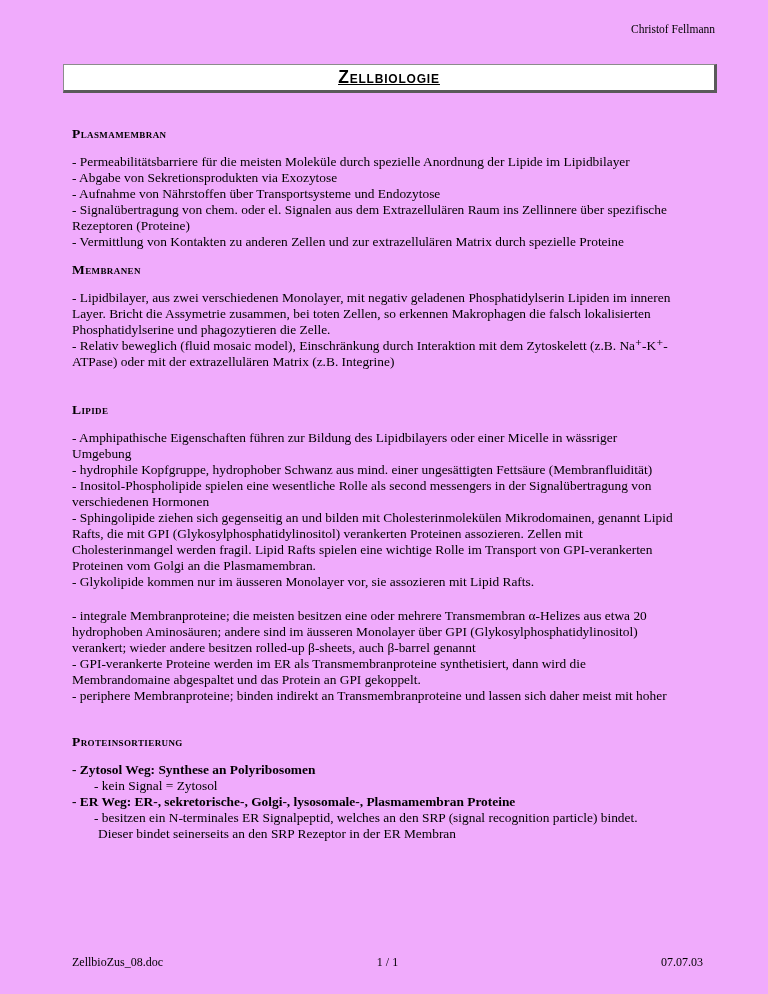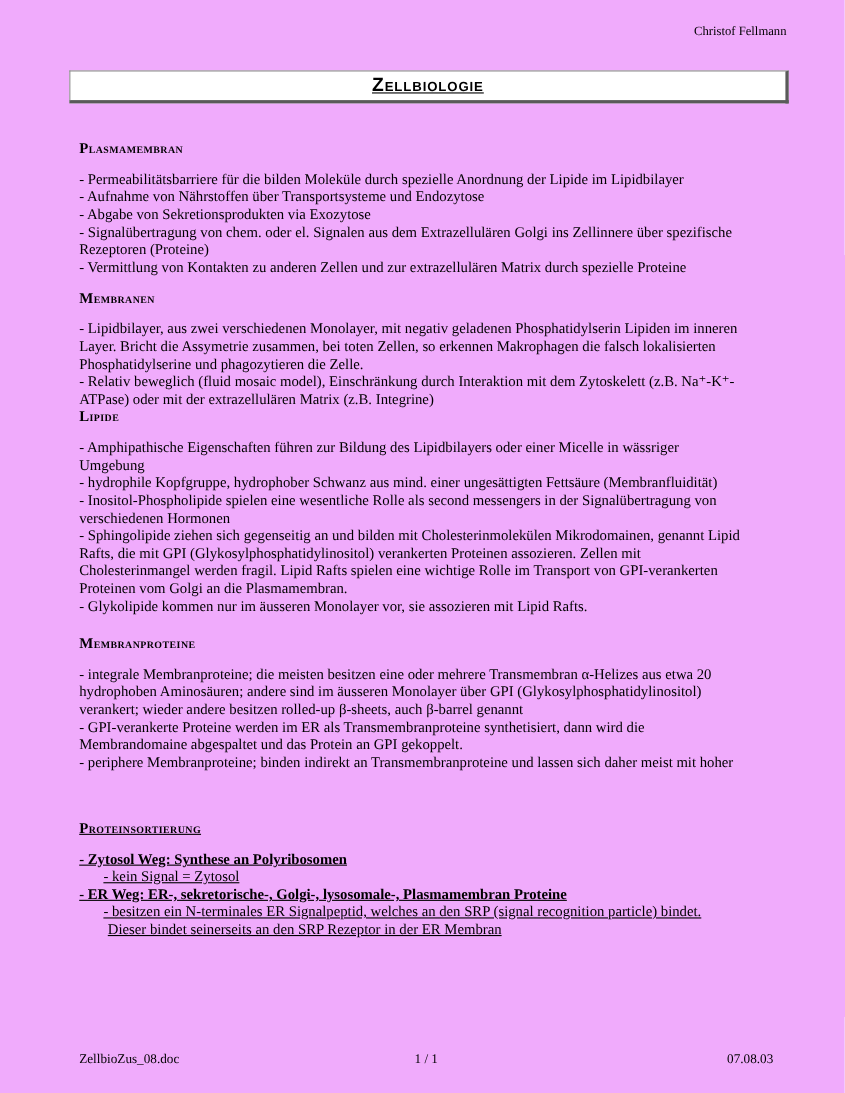--- a/index.html
+++ b/index.html
@@ -27,38 +27,39 @@
     line-height: 14px;
   }
   .title-box {
     margin: 28px -2px 0 -9px;
     border: 1px solid #8c8c8c;
     border-right: 3px solid #5a5a5a;
     border-bottom: 3px solid #5a5a5a;
     background: #ffffff;
     text-align: center;
     padding: 2px 0 3px 0;
+    text-decoration: underline;
   }
   .title-text {
     font-family: "Liberation Sans", "DejaVu Sans", sans-serif;
     font-weight: bold;
     font-variant: small-caps;
     font-size: 17.5px;
     line-height: 20px;
     letter-spacing: 0.8px;
     text-decoration: underline;
   }
   .section {
     margin: 0;
   }
   #sections .section:nth-child(1) { margin-top: 33px; }
   #sections .section:nth-child(2) { margin-top: 12px; }
-  #sections .section:nth-child(3) { }
+  #sections .section:nth-child(3) { margin-top: 32px; }
   #sections .section:nth-child(4) { margin-top: 18px; }
-  #sections .section:nth-child(5) { margin-top: 44px; text-decoration: underline; }
+  #sections .section:nth-child(5) { margin-top: 30px; }
   .section-heading {
     margin: 0 0 12px 0;
     font-size: 13.5px;
     line-height: 16px;
     font-weight: bold;
     font-variant: small-caps;
     letter-spacing: 0.4px;
   }
   .item {
     margin: 0;
@@ -100,30 +101,30 @@
     <div class="author-line">Christof Fellmann</div>
 
     <div class="title-box">
       <span class="title-text">Zellbiologie</span>
     </div>
 
     <div id="sections">
         <section class="section">
           <h2 class="section-heading">Plasmamembran</h2>
           <div class="item">
-            <div class="line">- Permeabilitätsbarriere für die bilden Moleküle durch spezielle Anordnung der Lipide im Lipidbilayer</div>
+            <div class="line">- Permeabilitätsbarriere für die meisten Moleküle durch spezielle Anordnung der Lipide im Lipidbilayer</div>
+          </div>
+          <div class="item">
+            <div class="line">- Abgabe von Sekretionsprodukten via Exozytose</div>
           </div>
           <div class="item">
             <div class="line">- Aufnahme von Nährstoffen über Transportsysteme und Endozytose</div>
           </div>
           <div class="item">
-            <div class="line">- Abgabe von Sekretionsprodukten via Exozytose</div>
-          </div>
-          <div class="item">
-            <div class="line">- Signalübertragung von chem. oder el. Signalen aus dem Extrazellulären Golgi ins Zellinnere über spezifische</div>
+            <div class="line">- Signalübertragung von chem. oder el. Signalen aus dem Extrazellulären Raum ins Zellinnere über spezifische</div>
             <div class="line">Rezeptoren (Proteine)</div>
           </div>
           <div class="item">
             <div class="line">- Vermittlung von Kontakten zu anderen Zellen und zur extrazellulären Matrix durch spezielle Proteine</div>
           </div>
         </section>
         <section class="section">
           <h2 class="section-heading">Membranen</h2>
           <div class="item">
             <div class="line">- Lipidbilayer, aus zwei verschiedenen Monolayer, mit negativ geladenen Phosphatidylserin Lipiden im inneren</div>
@@ -152,21 +153,20 @@
             <div class="line">- Sphingolipide ziehen sich gegenseitig an und bilden mit Cholesterinmolekülen Mikrodomainen, genannt Lipid</div>
             <div class="line">Rafts, die mit GPI (Glykosylphosphatidylinositol) verankerten Proteinen assozieren. Zellen mit</div>
             <div class="line">Cholesterinmangel werden fragil. Lipid Rafts spielen eine wichtige Rolle im Transport von GPI-verankerten</div>
             <div class="line">Proteinen vom Golgi an die Plasmamembran.</div>
           </div>
           <div class="item">
             <div class="line">- Glykolipide kommen nur im äusseren Monolayer vor, sie assozieren mit Lipid Rafts.</div>
           </div>
         </section>
         <section class="section">
-          <h2 class="section-heading">Membranproteine</h2>
           <div class="item">
             <div class="line">- integrale Membranproteine; die meisten besitzen eine oder mehrere Transmembran α-Helizes aus etwa 20</div>
             <div class="line">hydrophoben Aminosäuren; andere sind im äusseren Monolayer über GPI (Glykosylphosphatidylinositol)</div>
             <div class="line">verankert; wieder andere besitzen rolled-up β-sheets, auch β-barrel genannt</div>
           </div>
           <div class="item">
             <div class="line">- GPI-verankerte Proteine werden im ER als Transmembranproteine synthetisiert, dann wird die</div>
             <div class="line">Membrandomaine abgespaltet und das Protein an GPI gekoppelt.</div>
           </div>
           <div class="item">
@@ -189,15 +189,15 @@
             <div class="line">Dieser bindet seinerseits an den SRP Rezeptor in der ER Membran</div>
           </div>
         </section>
       </div>
 
   </div>
 
   <div class="footer">
     <div class="footer-filename">ZellbioZus_08.doc</div>
     <div class="footer-page">1 / 1</div>
-    <div class="footer-date">07.08.03</div>
+    <div class="footer-date">07.07.03</div>
   </div>
 </div>
 
 </body></html>

